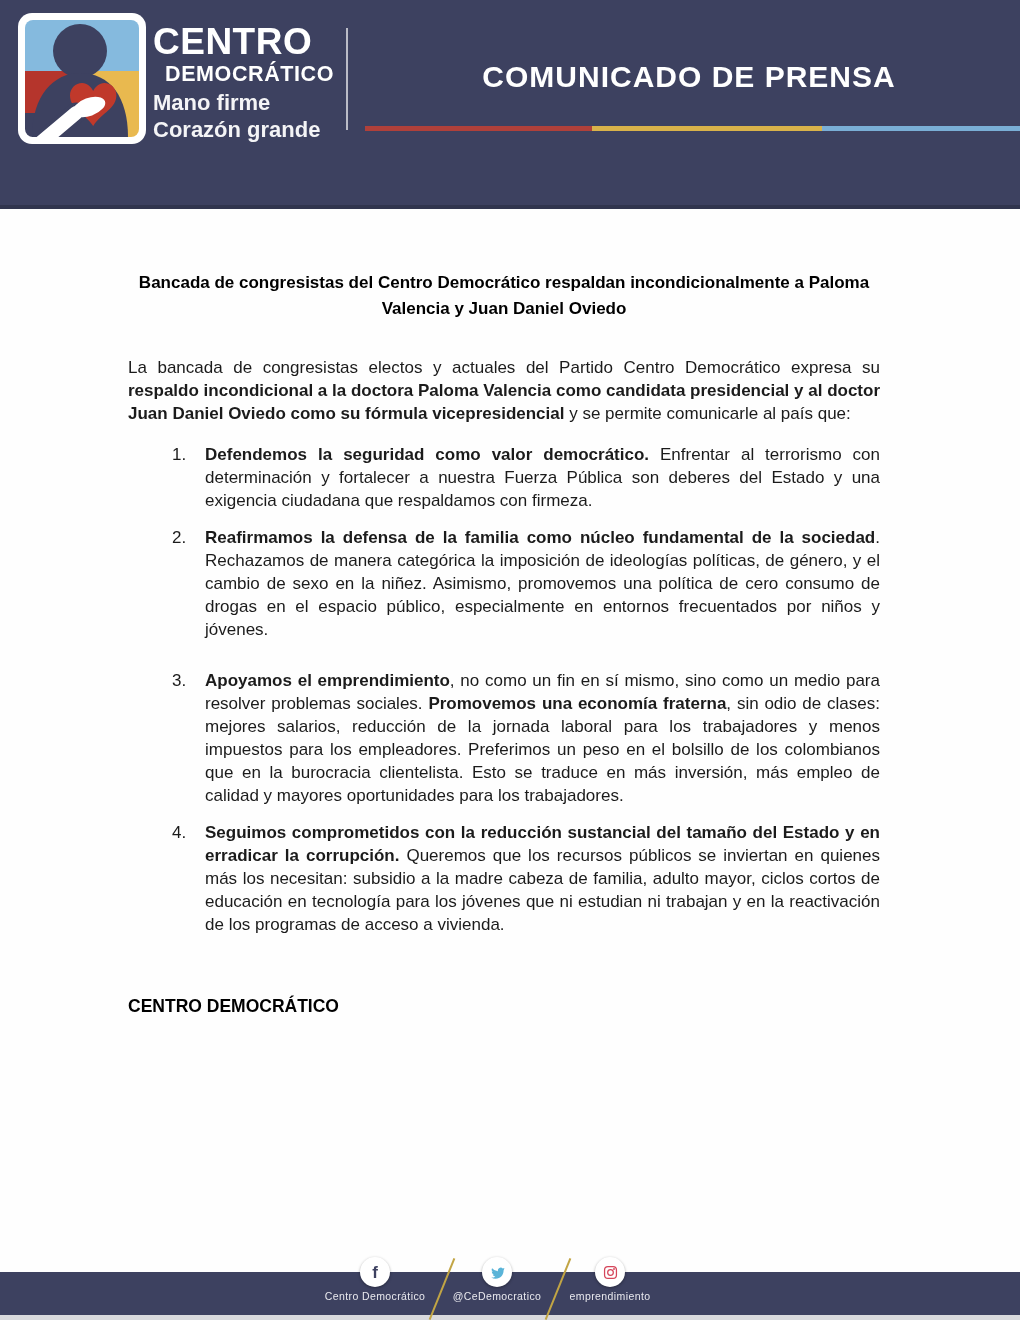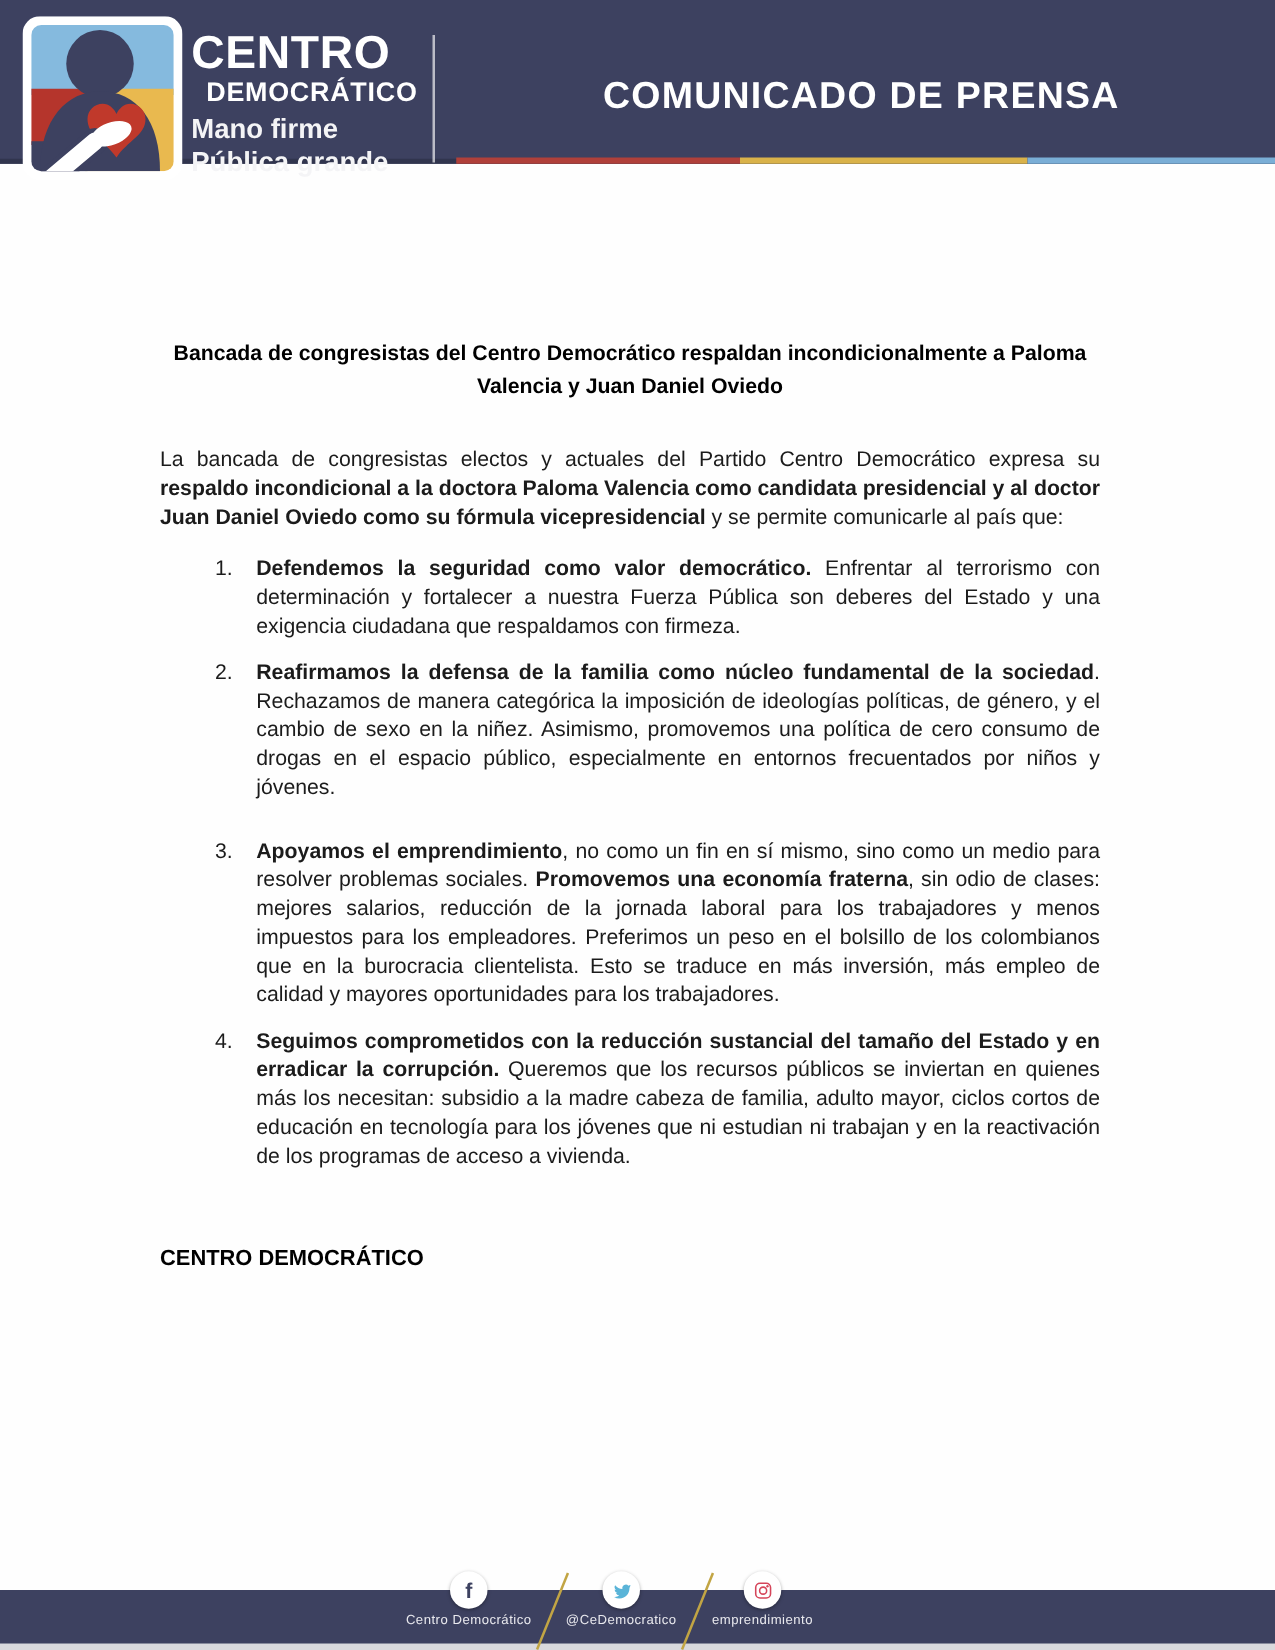--- a/index.html
+++ b/index.html
@@ -2,21 +2,21 @@
 <html><head>
 <meta charset="utf-8">
 <style>
   * { margin: 0; padding: 0; box-sizing: border-box; }
   html, body { width: 1020px; background: #ffffff; }
   body { font-family: "Liberation Sans", "DejaVu Sans", sans-serif; }
   .page { position: relative; width: 1020px; height: 1320px; background: #fefefe; overflow: hidden; }
 
   
   .header {
-    position: absolute; top: 0; left: 0; width: 1020px; height: 131px;
+    position: absolute; top: 0; left: 0; width: 1020px; height: 209px;
     background: #3d4160; border-bottom: 4px solid #31354e;
   }
   .logo-box { position: absolute; left: 18px; top: 13px; width: 128px; height: 131px; }
   .logo-text { position: absolute; left: 153px; top: 22px; color: #ffffff; }
   .brand1 { font-size: 37px; font-weight: 800; letter-spacing: 0.5px; line-height: 40px; }
   .brand2 { font-size: 21.5px; font-weight: 800; letter-spacing: 0.6px; line-height: 25px; margin-left: 12px; }
   .tagline { font-size: 22px; font-weight: 700; line-height: 27px; margin-top: 2px; color: #f4f4f6; }
   .tagline + .tagline { margin-top: 0; }
   .header-divider {
     position: absolute; left: 346px; top: 28px; width: 2px; height: 102px;
@@ -104,21 +104,21 @@
             <ellipse cx="71" cy="94" rx="17" ry="9" fill="#ffffff" transform="rotate(-20 71 94)"></ellipse>
           </g>
         </g>
       </svg>
     </div>
 
     <div class="logo-text">
       <div class="brand1">CENTRO</div>
       <div class="brand2">DEMOCRÁTICO</div>
       <div class="tagline">Mano firme</div>
-      <div class="tagline">Pública grande</div>
+      <div class="tagline">Corazón grande</div>
     </div>
 
     <div class="header-divider"></div>
 
     <div class="banner-title">COMUNICADO DE PRENSA</div>
 
     <div class="tricolor">
       <span class="seg-red" style="background:#b0403a"></span>
       <span class="seg-gold" style="background:#d9b24a"></span>
       <span class="seg-blue" style="background:#7aaed6"></span>

